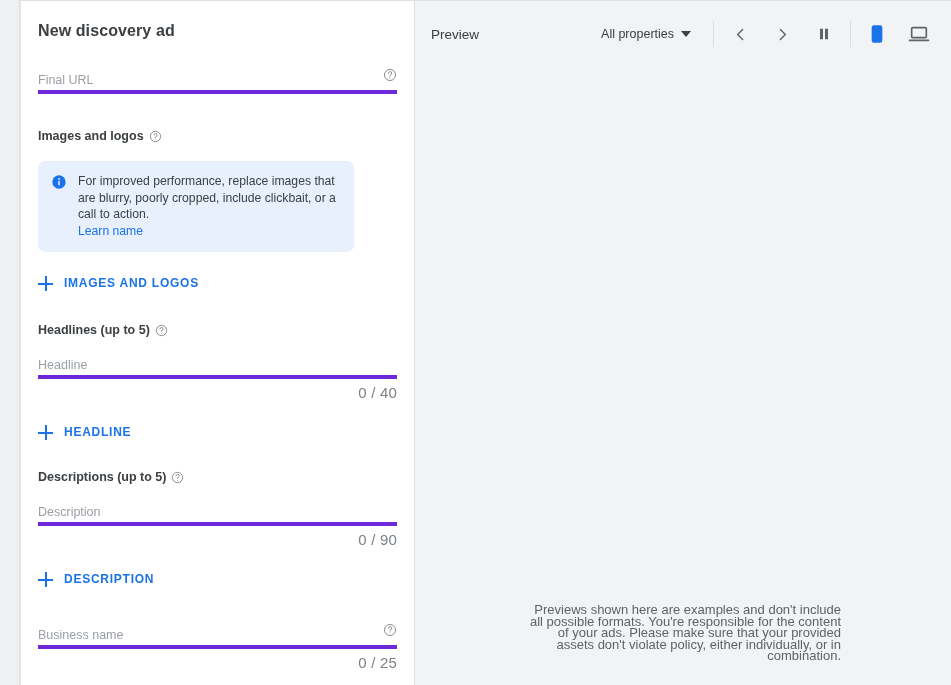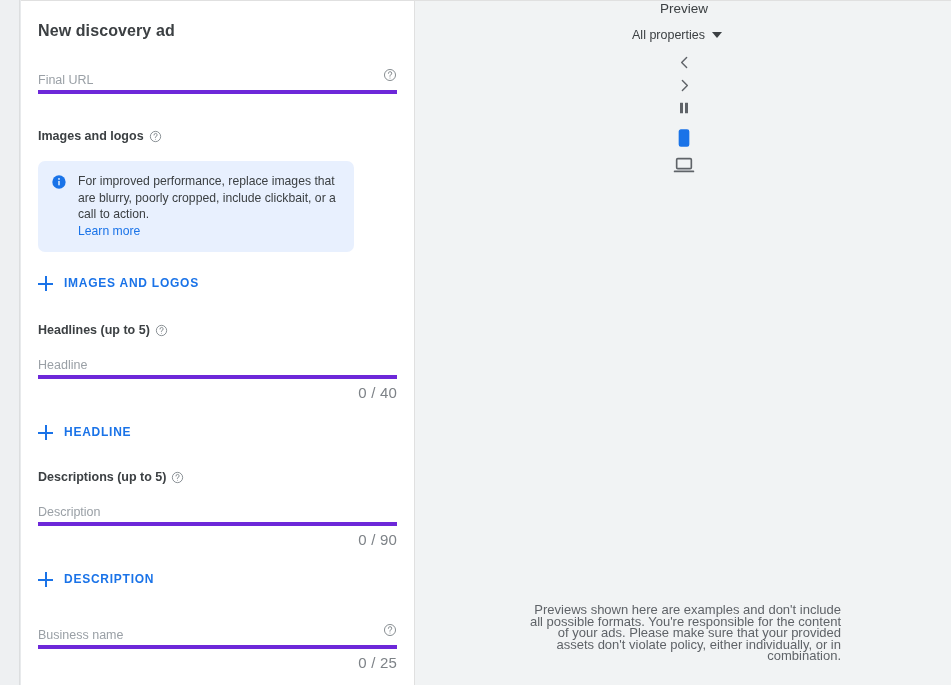--- a/index.html
+++ b/index.html
@@ -160,23 +160,22 @@
     background: #f1f3f4;
     position: relative;
     border-left: 1px solid #e0e0e0;
     border-top: 1px solid #e0e0e0;
     overflow: hidden;
   }
   .prev-header {
     height: 58px;
     display: flex;
     align-items: center;
-    padding: 0 14px 0 16px;
+    padding: 8px 14px 0 16px;
     gap: 6px;
-    flex-direction: column;
   }
   .prev-title {
     font-size: 13.5px;
     color: #3c4043;
     flex: 0 0 auto;
   }
   .prev-spacer { flex: 1; }
   .props-sel {
     display: flex;
     align-items: center;
@@ -260,21 +259,21 @@
         <span class="info-ico">
           <svg width="16" height="16" viewBox="0 0 24 24">
             <circle cx="12" cy="12" r="10" fill="#1a73e8"></circle>
             <rect x="11" y="10.3" width="2" height="7" rx="1" fill="#ffffff"></rect>
             <circle cx="12" cy="7.4" r="1.25" fill="#ffffff"></circle>
           </svg>
         </span>
         <div class="txt">
           <span>For improved performance, replace images that are blurry, poorly cropped, include clickbait, or a call to action.</span>
           <br>
-          <a href="#">Learn more</a>
+          <a href="#">Learn name</a>
         </div>
       </div>
 
       <div class="blue-action">
         <span class="plus"></span>
         <span>IMAGES AND LOGOS</span>
       </div>
 
       <div style="margin-top:30px;">
         <div class="sec-head">

